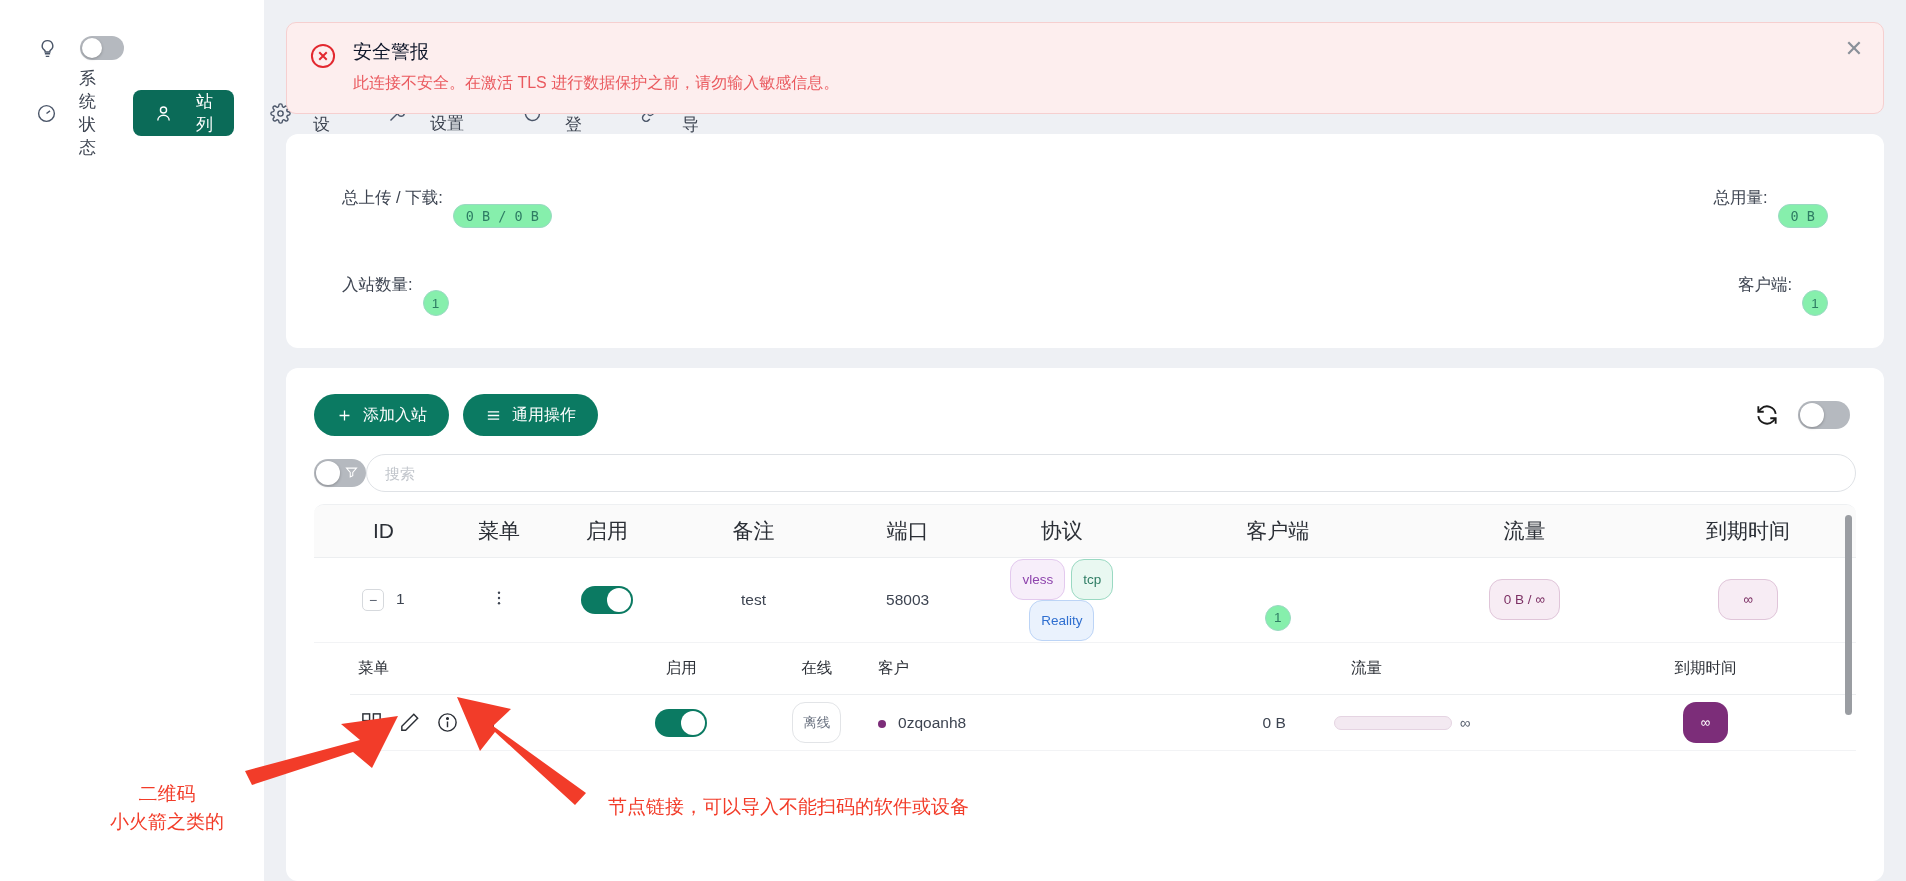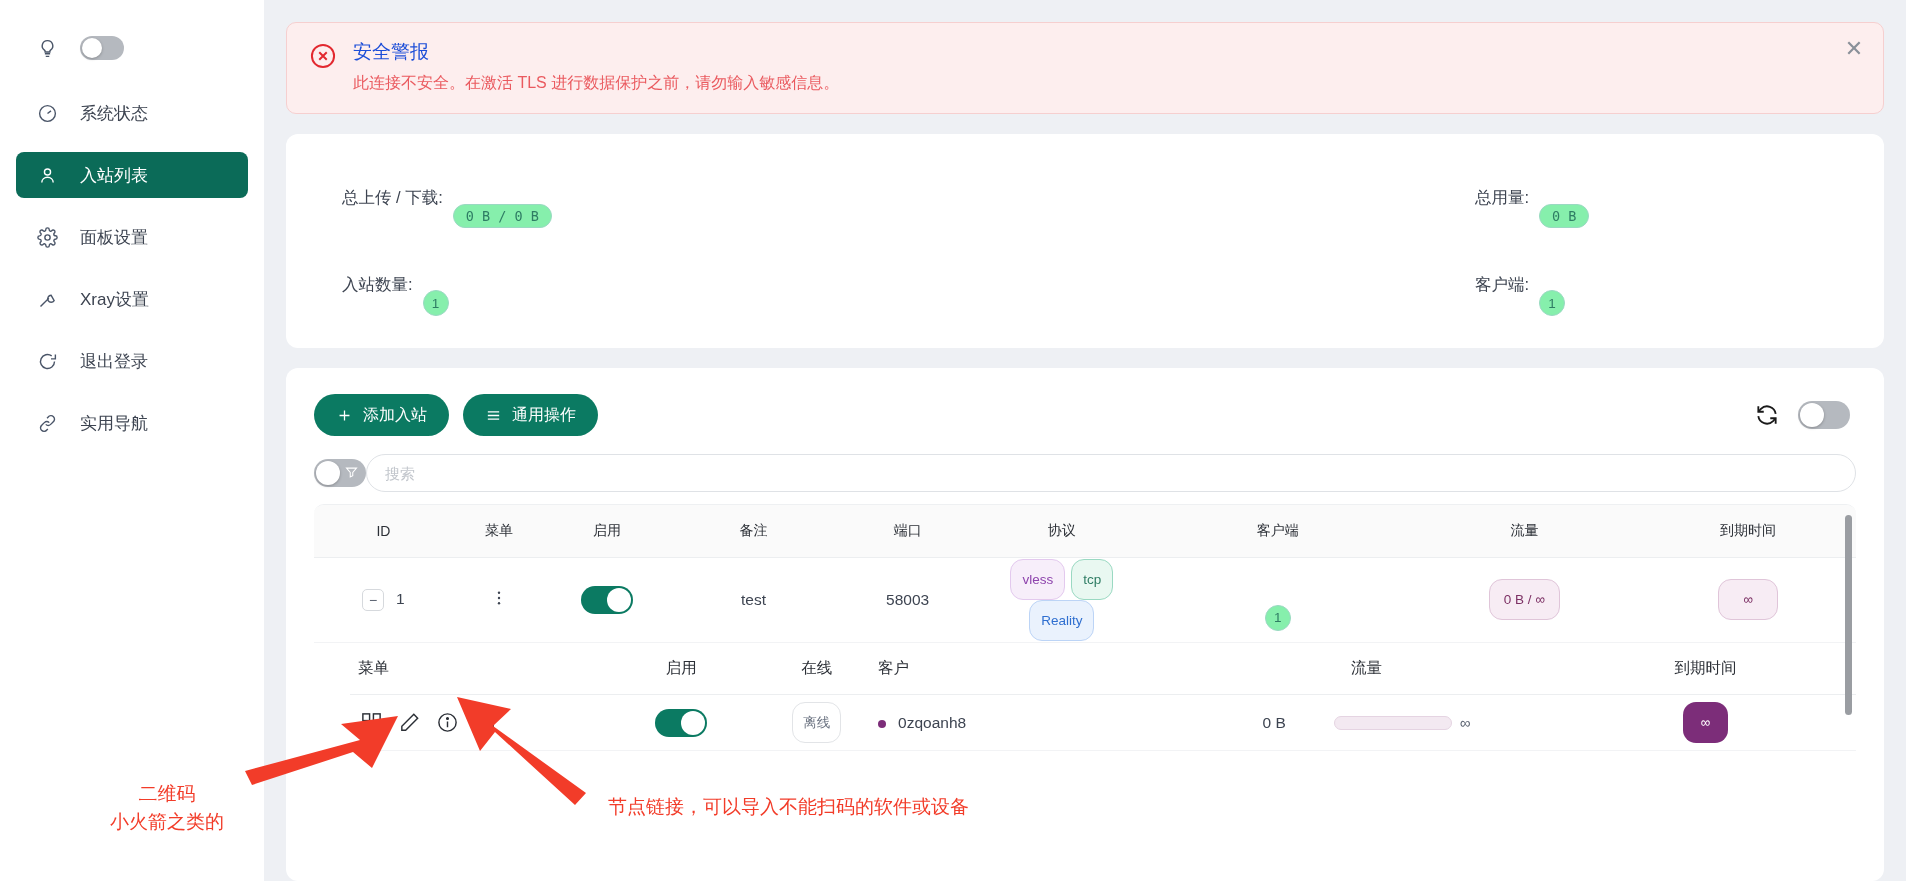--- a/index.html
+++ b/index.html
@@ -29,21 +29,21 @@
     width: 44px; height: 24px; border-radius: 12px;
     background: #b5b9bf; position: relative; display:inline-block;
     flex: none;
   }
   .switch .knob {
     position: absolute; top: 2px; left: 2px;
     width: 20px; height: 20px; border-radius: 50%;
     background: #ffffff; box-shadow: 0 1px 3px rgba(0,0,0,.25);
   }
 
-  .nav { margin-top: 16px; display: flex; flex-direction: column; gap: 16px; padding: 0 16px; }
+  .nav { margin-top: 16px; display: flex; flex-direction: row; gap: 16px; padding: 0 16px; }
   .nav-item {
     display: flex; align-items: center; gap: 22px;
     height: 46px; padding: 0 20px;
     border-radius: 8px;
     color: #3d4451; font-size: 17px;
     cursor: pointer; user-select: none;
   }
   .nav-item .nav-ico { width: 22px; height: 22px; display:flex; align-items:center; justify-content:center; color:#4a5568;}
   .nav-item.active { background: #0b6b58; color: #ffffff; }
   .nav-item.active .nav-ico { color: #ffffff; }
@@ -55,37 +55,37 @@
     overflow: hidden;
   }
 
   .alert {
     background: #fdeeee; border: 1px solid #f6cfcf; border-radius: 10px;
     padding: 16px 22px 18px 22px; display: flex; align-items: flex-start; gap: 16px;
     position: relative; min-height: 92px;
   }
   .alert-icon { width: 28px; height: 28px; flex: none; margin-top: 3px; color: #e2282f; }
   .alert-body { display: flex; flex-direction: column; gap: 6px; }
-  .alert-title { color: #1d4ed8; font-size: 19px; }
+  .alert-title { color: #0f172a; font-size: 19px; }
   .alert-desc { color: #ea5a5f; font-size: 16px; line-height: 1.5; }
   .alert-close {
     position: absolute; right: 18px; top: 16px;
     width: 22px; height: 22px; color: #8a9099; cursor: pointer;
     font-size: 22px; line-height: 20px; text-align:center;
   }
 
   .card {
     background: #ffffff; border-radius: 12px;
   }
   .stats {
     padding: 34px 56px 32px 56px;
     display: grid; grid-template-columns: 1fr 1fr; row-gap: 26px;
   }
   .stat { display: flex; align-items: center; gap: 10px; font-size: 16.5px; color: #3d4451; }
-  .stat.right { justify-content: flex-start; padding-left: 390px; }
+  .stat.right { justify-content: flex-end; padding-left: 390px; }
   .pill {
     border-radius: 14px; padding: 3px 12px; font-size: 13.5px;
     border: 1px solid #9ad9c2; background: #86efac; color: #2f7d64;
     display: inline-flex; align-items: center; justify-content: center;
     min-width: 28px; min-height: 24px; font-family: "DejaVu Sans Mono", monospace; margin-top: 36px;
   }
   .pill.num { border-radius: 50%; min-width: 26px; width: 26px; height: 26px; padding: 0; font-family: "Liberation Sans", sans-serif;}
 
   .panel { background: #ffffff; border-radius: 12px; flex: 1; display: flex; flex-direction: column; min-height: 0;}
   .panel-top {
@@ -117,21 +117,21 @@
   }
   .search-input::placeholder { color: #c2c6cc; }
 
   .table-wrap {
     margin: 0 28px 0 28px; border-radius: 10px 10px 0 0;
     overflow: hidden; position: relative; flex: 1; min-height: 0;
     border-top: 1px solid #eef0f2;
   }
   table { width: 100%; border-collapse: collapse; }
   thead th {
-    background: #fafafa; color: #2b2f36; font-weight: normal; font-size: 14px;
+    background: #fafafa; color: #2b2f36; font-weight: normal; font-size: 21px;
     height: 52px; text-align: center; border-bottom: 1px solid #eceef0;
   }
   tbody td { height: 56px; text-align: center; font-size: 15.5px; color: #3d4451; border-bottom: 1px solid #f2f3f5;}
   .expand-btn {
     width: 22px; height: 22px; border: 1px solid #d6d9dd; border-radius: 5px;
     display: inline-flex; align-items: center; justify-content: center; color: #5a6270;
     font-size: 14px; margin-right: 12px; cursor: pointer; vertical-align: middle;
   }
   .kebab { color: #3d4451; font-size: 18px; cursor: pointer; letter-spacing: 0; line-height: 14px;}
   .sw-green {

